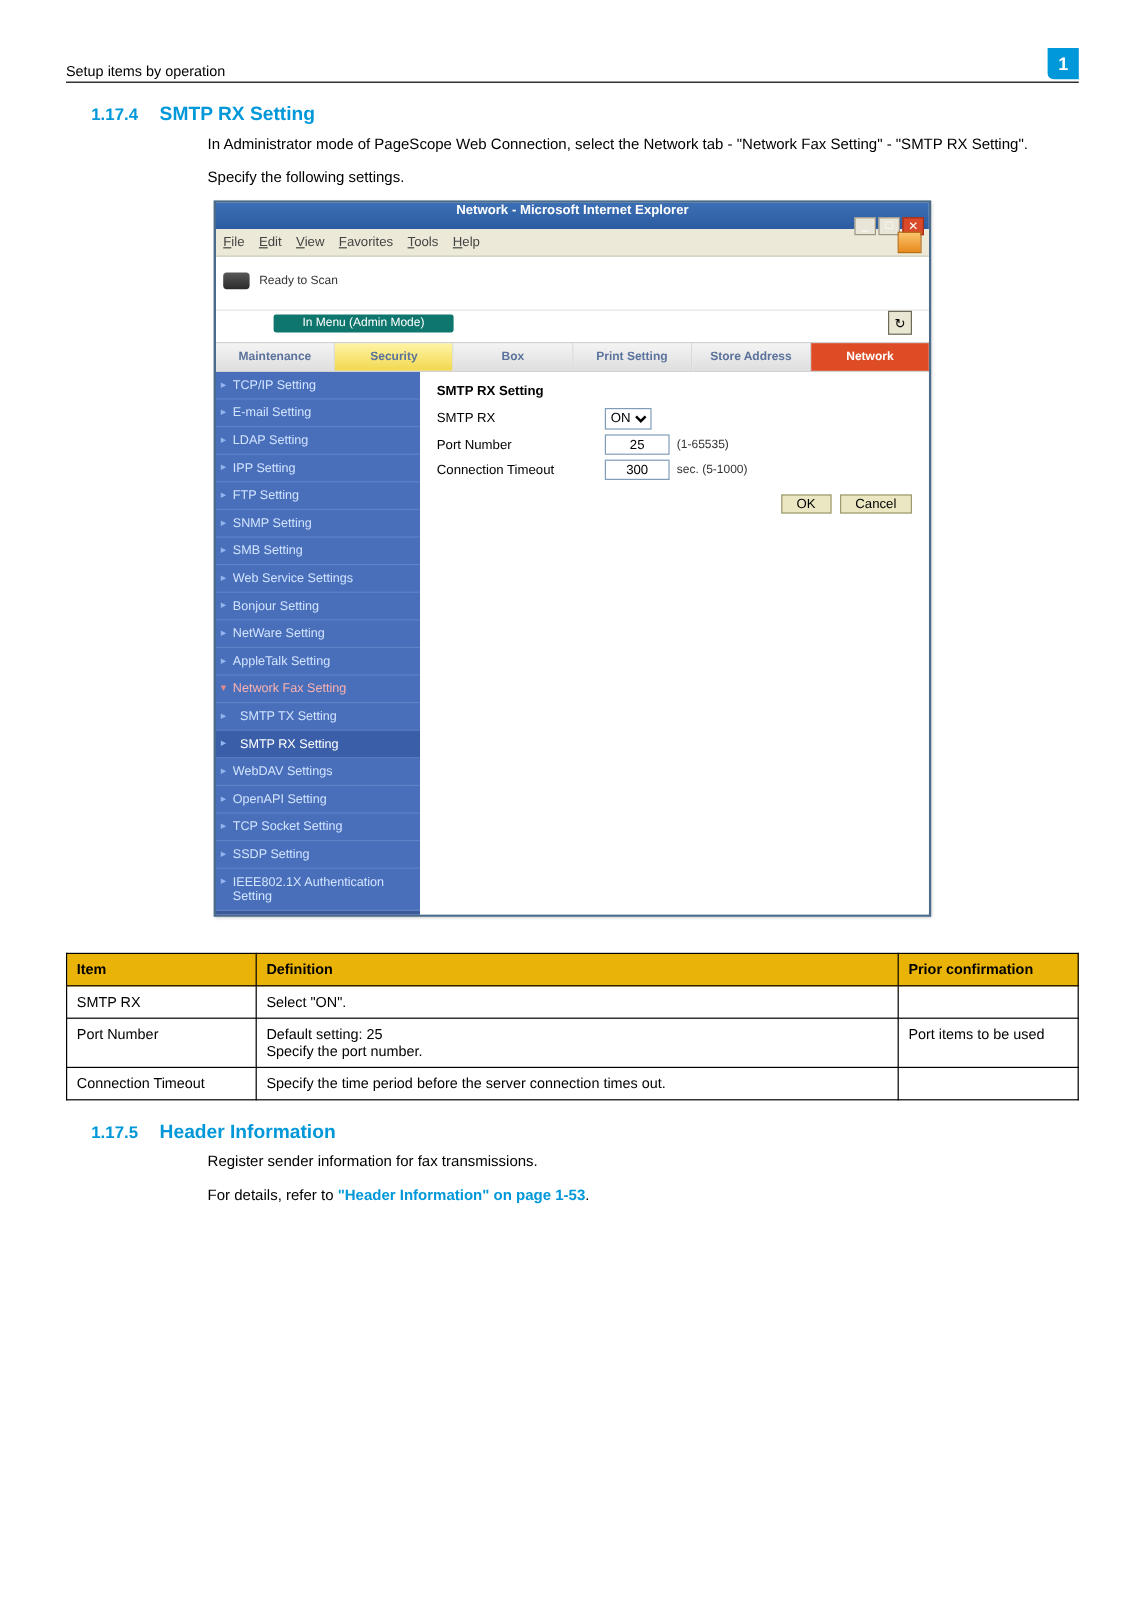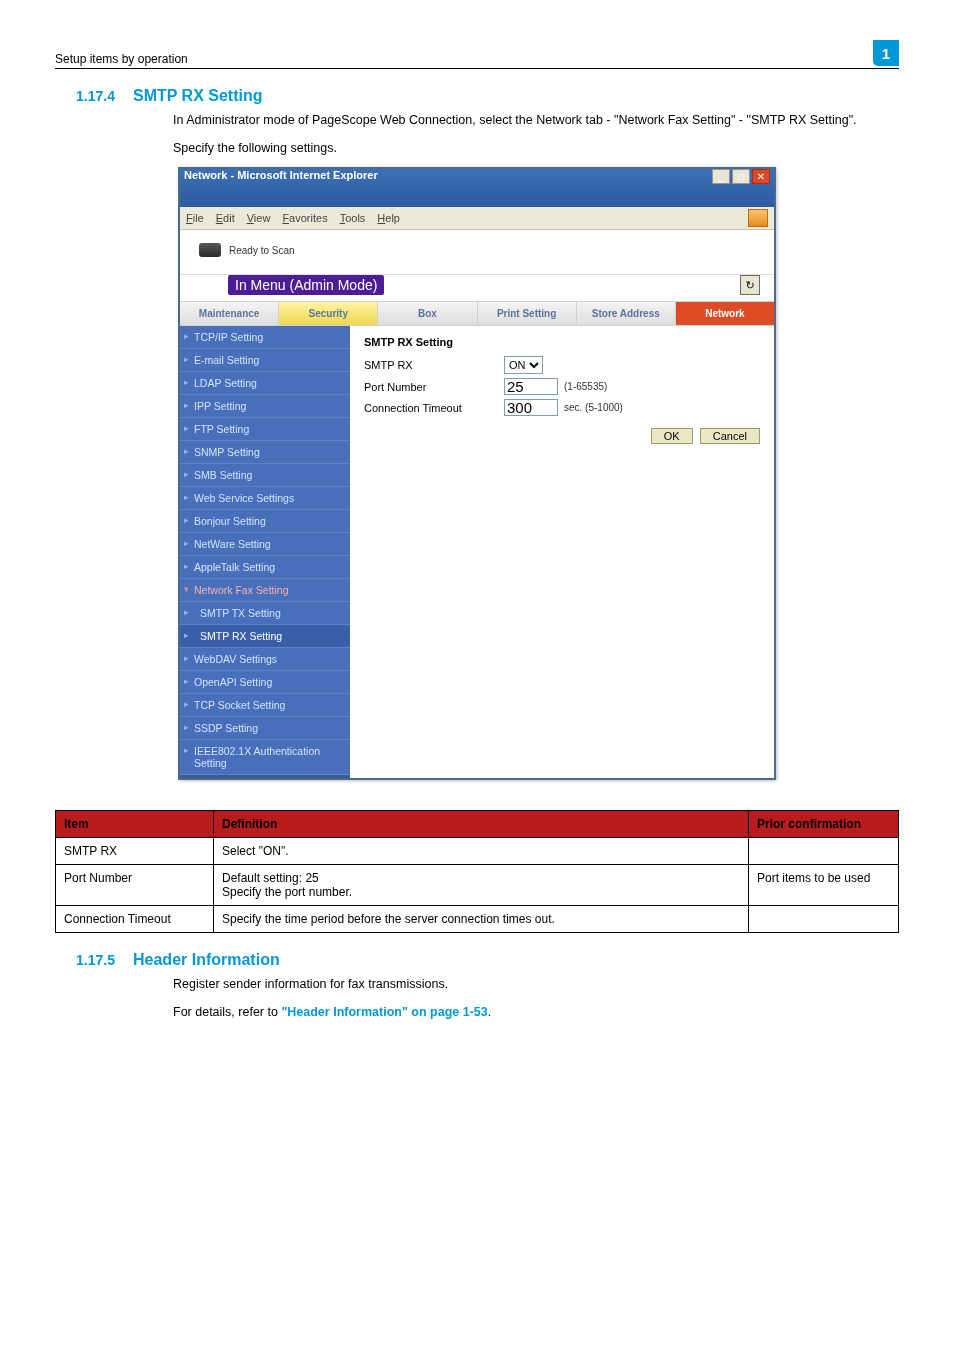--- a/index.html
+++ b/index.html
@@ -8,68 +8,68 @@
   .hdr-left { font-size: 12px; }
   .hdr-right { position: relative; }
   .corner-tab { width: 26px; height: 26px; background: #0098d9; color: #fff; display: flex; align-items: center; justify-content: center; font-weight: bold; font-size: 15px; border-bottom-left-radius: 5px; }
   .section-no-title { display: flex; align-items: baseline; gap: 18px; margin-bottom: 6px; }
   .sec-num { color: #0098d9; font-weight: bold; font-size: 14px; width: 60px; text-align: right; }
   .sec-title { color: #0098d9; font-weight: bold; font-size: 16px; }
   .body-text { margin-left: 118px; margin-bottom: 10px; line-height: 1.45; font-size: 12.5px; }
   
   .shot-wrap { margin: 8px auto 30px auto; width: 598px; }
   .win { border: 2px solid #4a6b8a; background: #fff; box-shadow: 1px 1px 3px rgba(0,0,0,0.25); font-size: 11px; }
-  .titlebar { background: linear-gradient(#3b6fb5, #2d5ca0); color: #fff; height: 38px; display: flex; align-items: flex-start; padding: 0 4px; }
+  .titlebar { background: linear-gradient(#3b6fb5, #2d5ca0); color: #fff; height: 22px; display: flex; align-items: center; padding: 0 4px; flex-direction: column; }
   .titlebar-title { font-weight: bold; font-size: 11px; }
   .win-btns { margin-left: auto; display: flex; gap: 2px; }
   .wbtn { width: 18px; height: 15px; background: #e9e6d9; border: 1px solid #9a9683; display:flex; align-items:center; justify-content:center; font-size:10px; box-sizing:border-box; }
   .wbtn.close { background: #d9492a; color: #fff; border-color: #a42e16; }
   .menubar { background: #ece9d8; border-bottom: 1px solid #c5c2b2; padding: 2px 6px; color: #444; font-size: 11px; display:flex; align-items:center; }
   .menubar span { margin-right: 12px; }
   .menubar span::first-letter { text-decoration: underline; }
   .menubar-end { margin-left:auto; width:18px; height:16px; background: linear-gradient(#fbc46b,#e88a1e); border:1px solid #b66d18;}
   .header-strip { height: 46px; background: #fff; display:flex; align-items:center; padding: 2px 14px 2px 20px; border-bottom:1px solid #dedede;}
   .admin-icon { width:18px; height:18px; border:1px solid #c9a321; border-radius:50%; background: radial-gradient(circle at 35% 35%, #ffe07a, #d09a17); margin-right:6px; }
   .admin-text { color:#6d8cc7; font-size:11px; }
   .logout-area { margin-left:auto; display:flex; align-items:center; gap:6px; }
   .logout-btn { background:#e8e4c8; border:1px solid #9b9670; padding: 1px 12px; font-size:11px; }
   .help-box { width:18px; height:18px; background:#f1b63a; border:1px solid #b37f17; color:#fff; display:flex; align-items:center; justify-content:center; font-weight:bold; }
-  .status-row { height:40px; background:#fff; padding:0 14px 4px 19px; display:flex; align-items:center; gap:6px; border-bottom:1px solid #dedede;}
+  .status-row { height:40px; background:#fff; padding:0 14px 4px 6px; display:flex; align-items:center; gap:6px; border-bottom:1px solid #dedede;}
   .scan-ico { width:22px; height:14px; background: linear-gradient(#595959,#2a2a2a); border-radius:3px; margin-right:2px;}
   .status-text { font-size:10px; color:#333; }
   .status-below { background:#fff; padding:0 14px 6px 48px; display:flex; align-items:center; }
-  .mode-banner { display:inline-block; background:#4c1d95; color:#fff; font-size:14px; padding:2px 7px; border-radius:2px; }
+  .mode-banner { display:inline-block; background:#0f766e; color:#fff; font-size:10px; padding:2px 24px; border-radius:2px; }
   .refresh-ico { margin-left:auto; width:18px; height:18px; border:1px solid #6d6a57; background:#e9e6d3; display:flex; align-items:center; justify-content:center; }
   .tabs-row { display:flex; background:#fff; }
   .tab { flex:1; min-width:0; text-align:center; padding:6px 2px; font-size:10px; font-weight:bold; border-right:1px solid #d1d1d1; background: linear-gradient(#f4f4f4,#dedede); color:#5b739c; border-top:1px solid #d1d1d1; border-bottom:1px solid #d1d1d1;}
   .tab.yellow { background: linear-gradient(#fff4a6,#f1d84f); }
   .tab.active { background: #de4c26; color:#fff; }
   .tab:last-child { border-right:none; }
   .content-row { display:flex; min-height: 370px;}
   .sidebar { width: 170px; background:#4a6fba; display:flex; flex-direction:column;}
   .sb-item { padding:5px 8px 5px 14px; font-size:10.5px; color:#d0e3ff; border-bottom:1px solid #5e82c8; cursor:default; position:relative;}
   .sb-item::before { content:"▸"; position:absolute; left:4px; font-size:9px; color:#93b4ec;}
   .sb-item.open::before{content:"▾"; color:#e28a8a;}
   .sb-item.open { color:#f7b1b1; }
   .sb-sub { padding-left:20px; }
   .sb-item.selected { background:#3a5fa8; color:#fff; }
   .content-pane { flex:1; padding:10px 14px; background:#fff; }
   .pane-title { font-weight:bold; font-size:11px; margin-bottom:8px;}
   .form-row { display:flex; align-items:center; margin-bottom:4px; font-size:11px;}
   .form-label { width:140px;}
   .sel { border:1px solid #7f9db9; background:#fff; font-size:11px; height:18px;}
-  .inp { border:1px solid #7f9db9; font-size:15px; height:15px; padding:0 2px;}
+  .inp { border:1px solid #7f9db9; font-size:11px; height:15px; padding:0 2px;text-align:center;}
   .hint { margin-left:6px; font-size:10px; color:#333;}
   .btn-row { text-align:right; margin-top:14px; }
   .btn { background:#eae7c2; border:1px solid #9c996f; padding:1px 12px; font-size:11px; margin-left:4px;}
   .hr-sb { height:3px; background:#3c5a98;}
   
   table.def { width:100%; border-collapse:collapse; margin: 0 0 18px 0; border:1px solid #000; font-size:12px;}
   table.def th, table.def td { border:1px solid #000; padding:6px 8px; vertical-align:top;}
-  table.def thead th { background:#b91c1c; text-align:left; font-weight:bold; }
+  table.def thead th { background:#eab308; text-align:left; font-weight:bold; }
   .col-item { width: 158px; }
   .col-def {  }
   .col-prior { width: 150px; }
   
   .link-text { color:#0098d9; font-weight:bold; }
 </style>
 </head>
 <body>
 
 <div class="page">

